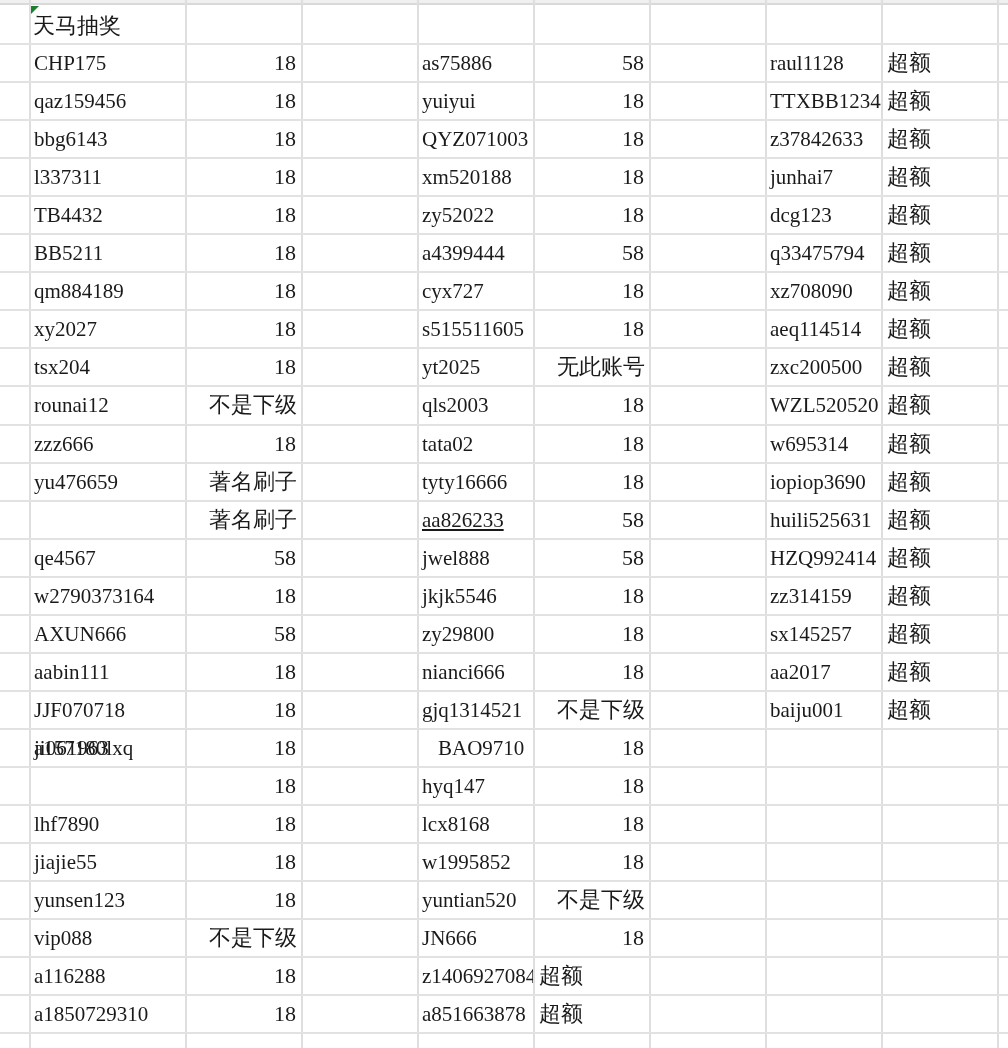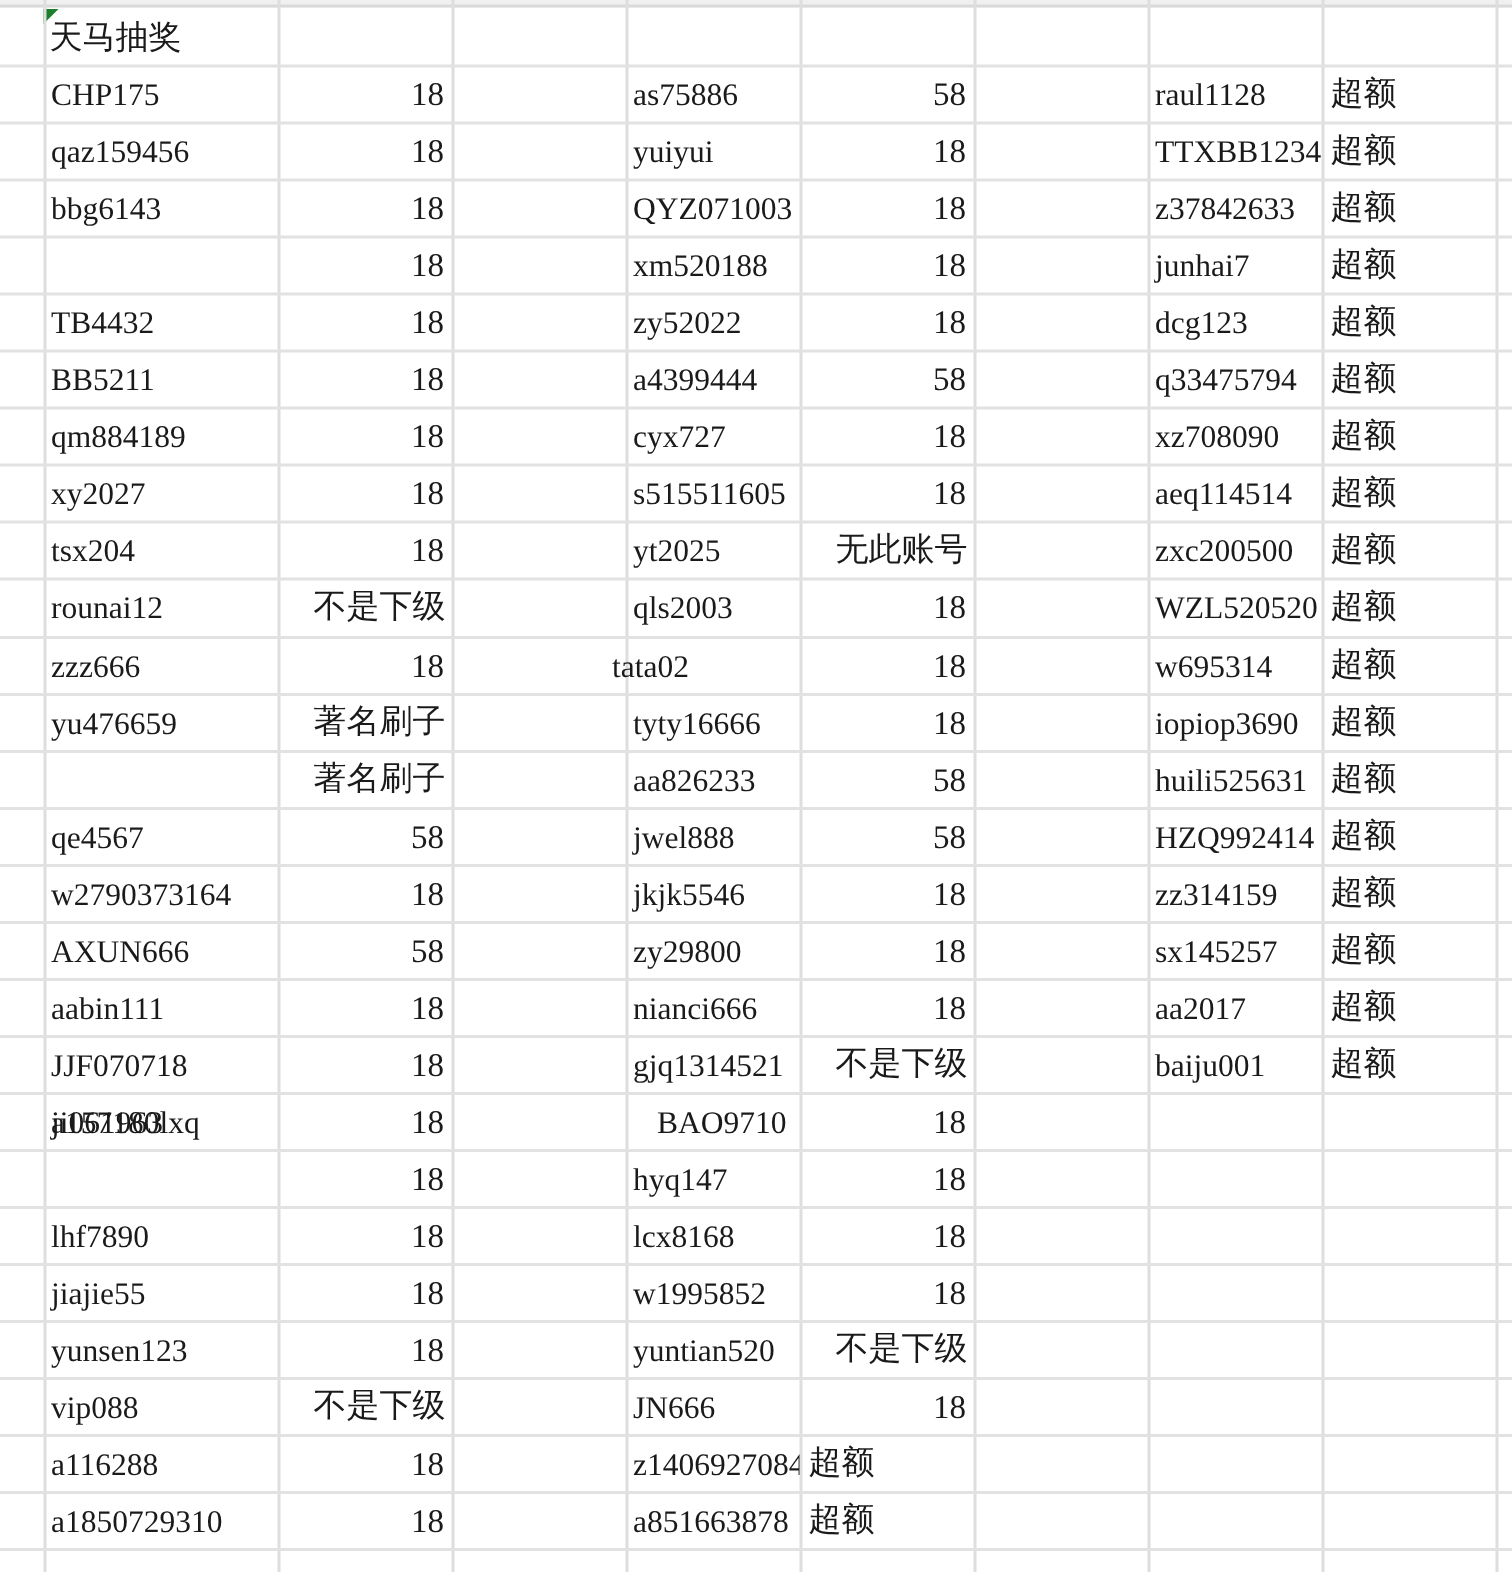--- a/index.html
+++ b/index.html
@@ -59,20 +59,21 @@
     <div class="hline" style="top: 918px;"></div>
     <div class="hline" style="top: 956px;"></div>
     <div class="hline" style="top: 994px;"></div>
     <div class="hline" style="top: 1032px;"></div>
     <div class="cell name" style="left: 31px; top: 44px; width: 154px;">CHP175</div>
     <div class="cell val" style="left: 187px; top: 44px; width: 114px;">18</div>
     <div class="cell name" style="left: 31px; top: 82px; width: 154px;">qaz159456</div>
     <div class="cell val" style="left: 187px; top: 82px; width: 114px;">18</div>
     <div class="cell name" style="left: 31px; top: 120px; width: 154px;">bbg6143</div>
     <div class="cell val" style="left: 187px; top: 120px; width: 114px;">18</div>
+    <div class="cell name" style="left: 31px; top: 158px; width: 154px;">l337311</div>
     <div class="cell val" style="left: 187px; top: 158px; width: 114px;">18</div>
     <div class="cell name" style="left: 31px; top: 196px; width: 154px;">TB4432</div>
     <div class="cell val" style="left: 187px; top: 196px; width: 114px;">18</div>
     <div class="cell name" style="left: 31px; top: 234px; width: 154px;">BB5211</div>
     <div class="cell val" style="left: 187px; top: 234px; width: 114px;">18</div>
     <div class="cell name" style="left: 31px; top: 272px; width: 154px;">qm884189</div>
     <div class="cell val" style="left: 187px; top: 272px; width: 114px;">18</div>
     <div class="cell name" style="left: 31px; top: 310px; width: 154px;">xy2027</div>
     <div class="cell val" style="left: 187px; top: 310px; width: 114px;">18</div>
     <div class="cell name" style="left: 31px; top: 348px; width: 154px;">tsx204</div>
@@ -123,25 +124,25 @@
     <div class="cell name" style="left: 419px; top: 234px; width: 114px;">a4399444</div>
     <div class="cell val" style="left: 535px; top: 234px; width: 114px;">58</div>
     <div class="cell name" style="left: 419px; top: 272px; width: 114px;">cyx727</div>
     <div class="cell val" style="left: 535px; top: 272px; width: 114px;">18</div>
     <div class="cell name" style="left: 419px; top: 310px; width: 114px;">s515511605</div>
     <div class="cell val" style="left: 535px; top: 310px; width: 114px;">18</div>
     <div class="cell name" style="left: 419px; top: 348px; width: 114px;">yt2025</div>
     <div class="cell val cjk" style="left: 535px; top: 348px; width: 114px;">无此账号</div>
     <div class="cell name" style="left: 419px; top: 386px; width: 114px;">qls2003</div>
     <div class="cell val" style="left: 535px; top: 386px; width: 114px;">18</div>
-    <div class="cell name" style="left: 405px; top: 425px; width: 114px;">tata02</div>
+    <div class="cell name" style="left: 419px; top: 425px; width: 114px;">tata02</div>
     <div class="cell val" style="left: 535px; top: 425px; width: 114px;">18</div>
     <div class="cell name" style="left: 419px; top: 463px; width: 90px;">tyty16666</div>
     <div class="cell val" style="left: 535px; top: 463px; width: 114px;">18</div>
-    <div class="cell name" style="left: 419px; top: 501px; width: 114px;">aa826233</div>
+    <div class="cell name" style="left: 419px; top: 501px; width: 114px; text-decoration: underline;">aa826233</div>
     <div class="cell val" style="left: 535px; top: 501px; width: 114px;">58</div>
     <div class="cell name" style="left: 419px; top: 539px; width: 114px;">jwel888</div>
     <div class="cell val" style="left: 535px; top: 539px; width: 114px;">58</div>
     <div class="cell name" style="left: 419px; top: 577px; width: 114px;">jkjk5546</div>
     <div class="cell val" style="left: 535px; top: 577px; width: 114px;">18</div>
     <div class="cell name" style="left: 419px; top: 615px; width: 114px;">zy29800</div>
     <div class="cell val" style="left: 535px; top: 615px; width: 114px;">18</div>
     <div class="cell name" style="left: 419px; top: 653px; width: 114px;">nianci666</div>
     <div class="cell val" style="left: 535px; top: 653px; width: 114px;">18</div>
     <div class="cell name" style="left: 419px; top: 691px; width: 114px;">gjq1314521</div>

